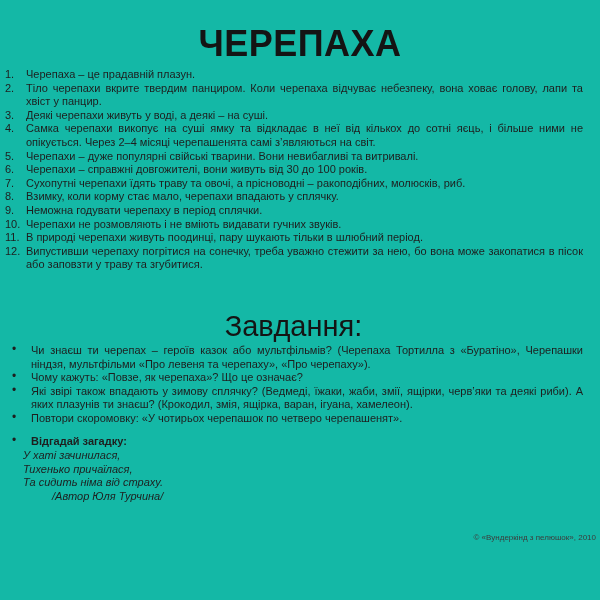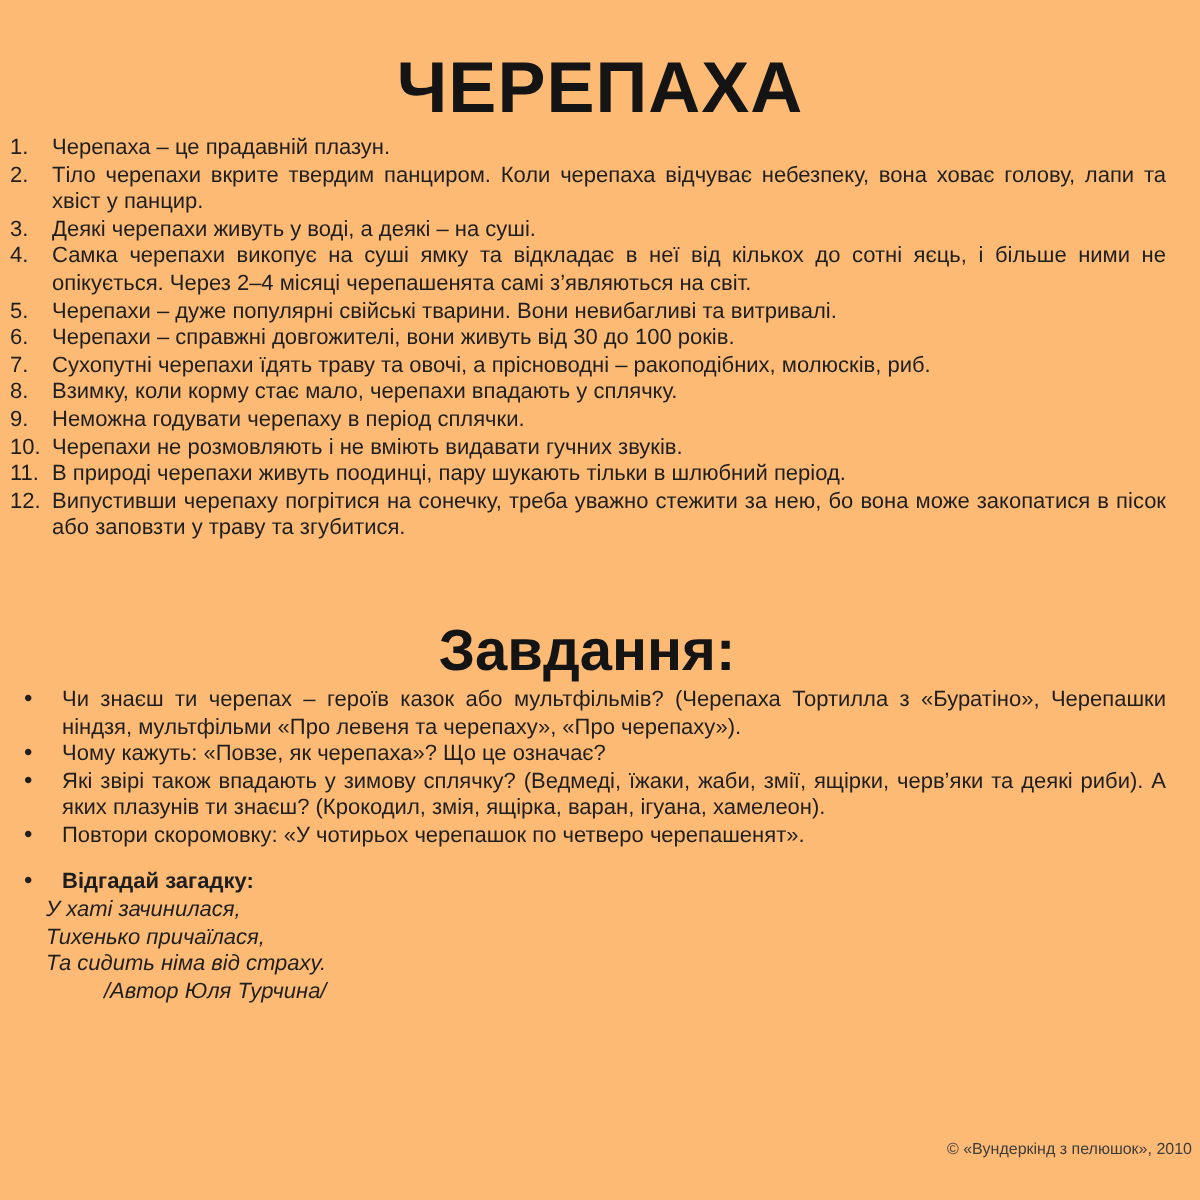--- a/index.html
+++ b/index.html
@@ -1,20 +1,20 @@
 <!DOCTYPE html>
 <html><head>
 <meta charset="utf-8">
 <style>
   html, body { margin: 0; padding: 0; background: #ffffff; }
   .page {
     position: relative;
     width: 600px;
     height: 600px;
-    background: #fdba74;
+    background: #14b8a6;
     font-family: "Liberation Sans", sans-serif;
     color: #1e1e1e;
     overflow: hidden;
     box-sizing: border-box;
   }
   .content {
     padding: 0 17px 0 4px;
   }
   .doc-title {
     margin: 0;
@@ -36,21 +36,21 @@
   }
   .fact .num {
     position: absolute;
     left: 1px;
     top: 0;
   }
   .section-heading {
     margin: 38px 0 0 0;
     font-size: 29px;
     line-height: 33px;
-    font-weight: bold;
+    font-weight: normal;
     text-align: center;
     color: #141414;
   }
   .tasks { margin-top: 1px; }
   .task {
     position: relative;
     padding-left: 27px;
     font-size: 11px;
     line-height: 13.6px;
     text-align: justify;
@@ -71,21 +71,21 @@
   }
   .riddle-author {
     padding-left: 48px;
     font-size: 11px;
     line-height: 13.6px;
     font-style: italic;
   }
   .copyright {
     position: absolute;
     right: 4px;
-    top: 570px;
+    top: 533px;
     font-size: 8px;
     line-height: 10px;
     color: #3c3c3c;
   }
 </style>
 </head>
 <body>
 
 <div class="page">
   <h1 class="doc-title">ЧЕРЕПАХА</h1>

